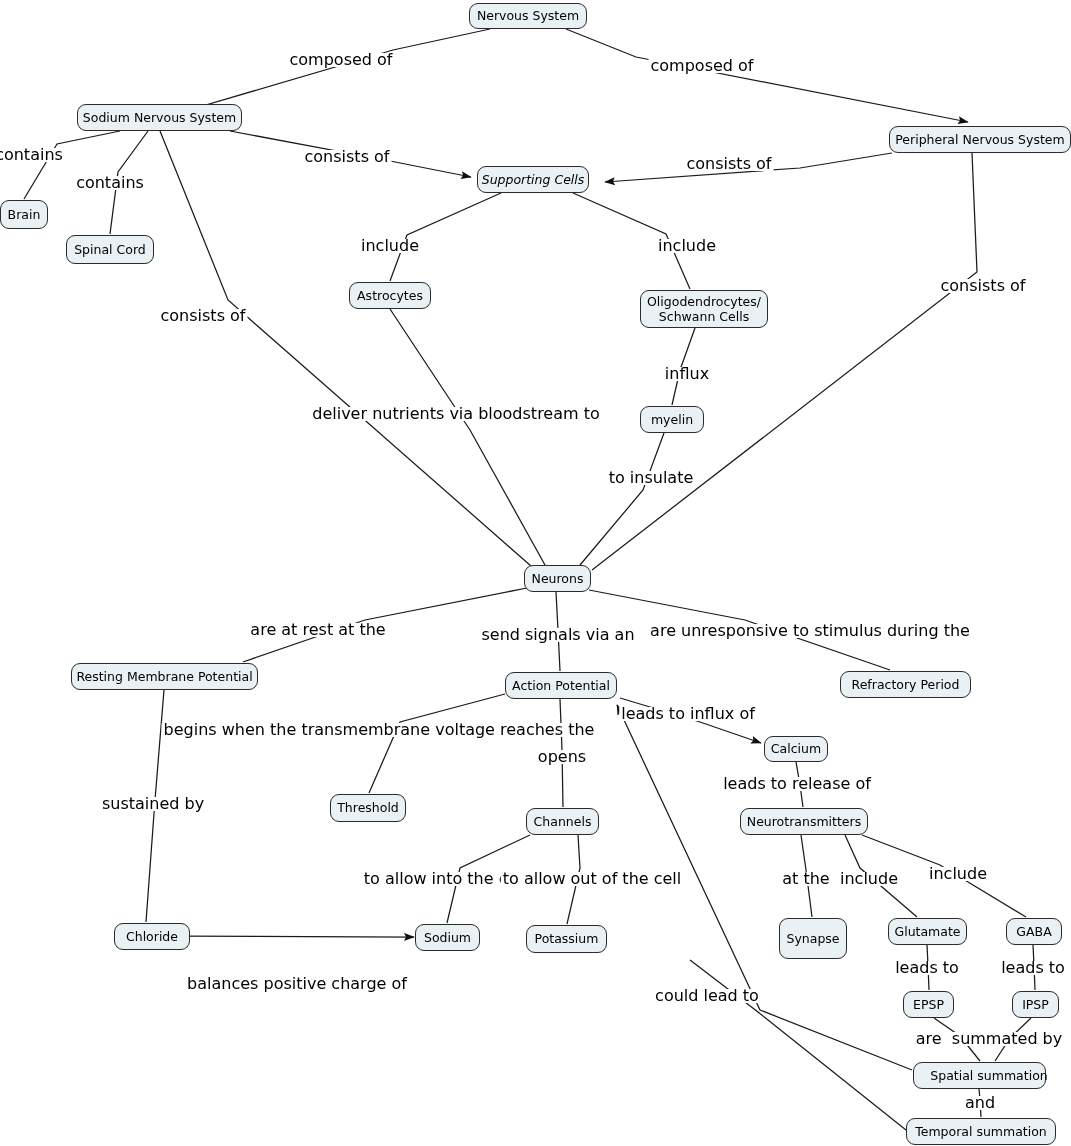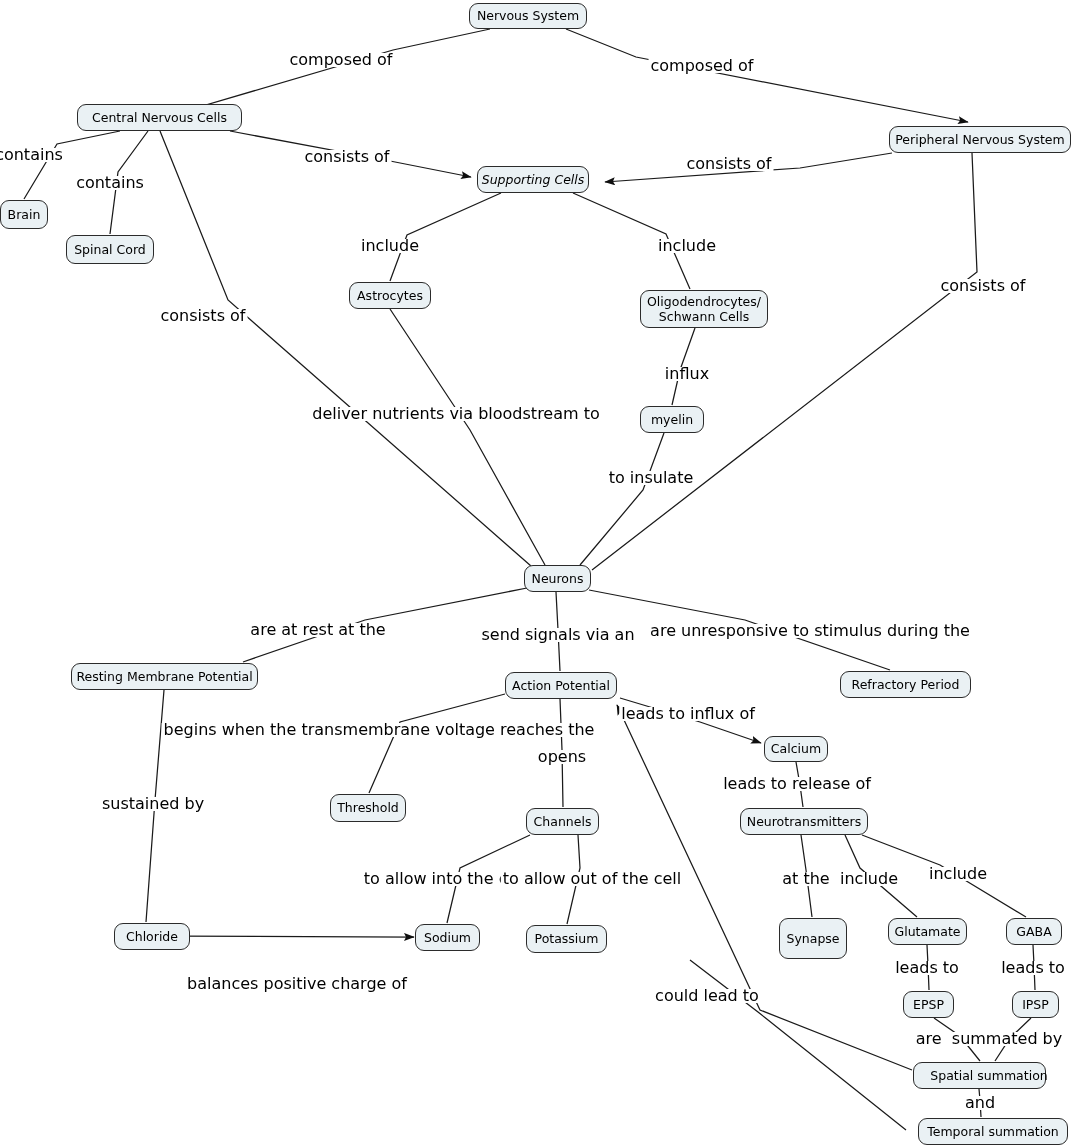--- a/index.html
+++ b/index.html
@@ -102,21 +102,21 @@
         <path d="M 1033 945 L 1034 965 L 1035 990" fill="none" stroke="#1a1a1a" stroke-width="1.25"></path>
         <path d="M 934 1018 L 960 1036 L 980 1061" fill="none" stroke="#1a1a1a" stroke-width="1.25"></path>
         <path d="M 1031 1018 L 1010 1038 L 995 1061" fill="none" stroke="#1a1a1a" stroke-width="1.25"></path>
         <path d="M 979 1089 L 980 1100 L 981 1117" fill="none" stroke="#1a1a1a" stroke-width="1.25"></path>
         <path d="M 912 1070 L 760 1010 L 617 705" fill="none" stroke="#1a1a1a" stroke-width="1.25" marker-end="url(#arrowhead)"></path>
         <path d="M 906 1130 L 758 1012 L 690 960" fill="none" stroke="#1a1a1a" stroke-width="1.25"></path>
       </g>
   </svg>
   <div id="node-layer">
       <div class="node" style="left: 469px; top: 3px; width: 118px; height: 26px;">Nervous System</div>
-      <div class="node" style="left: 77px; top: 104px; width: 165px; height: 27px;">Central Nervous Cells</div>
+      <div class="node" style="left: 77px; top: 104px; width: 165px; height: 27px;">Sodium Nervous System</div>
       <div class="node" style="left: 889px; top: 126px; width: 182px; height: 27px;">Peripheral Nervous System</div>
       <div class="node" style="left: 0px; top: 200px; width: 48px; height: 29px;">Brain</div>
       <div class="node" style="left: 66px; top: 235px; width: 88px; height: 29px;">Spinal Cord</div>
       <div class="node" style="left: 477px; top: 166px; width: 112px; height: 27px; font-style: italic;">Supporting Cells</div>
       <div class="node" style="left: 349px; top: 282px; width: 82px; height: 27px;">Astrocytes</div>
       <div class="node two-line" style="left: 640px; top: 290px; width: 128px; height: 38px;">Oligodendrocytes/
 Schwann Cells</div>
       <div class="node" style="left: 640px; top: 406px; width: 64px; height: 27px;">myelin</div>
       <div class="node" style="left: 524px; top: 565px; width: 67px; height: 27px;">Neurons</div>
       <div class="node" style="left: 71px; top: 663px; width: 187px; height: 27px; text-align: center;">Resting Membrane Potential</div>
@@ -128,21 +128,21 @@
       <div class="node" style="left: 740px; top: 808px; width: 128px; height: 27px;">Neurotransmitters</div>
       <div class="node" style="left: 114px; top: 923px; width: 76px; height: 27px;">Chloride</div>
       <div class="node" style="left: 415px; top: 924px; width: 65px; height: 27px;">Sodium</div>
       <div class="node" style="left: 526px; top: 925px; width: 81px; height: 28px;">Potassium</div>
       <div class="node" style="left: 779px; top: 918px; width: 68px; height: 41px;">Synapse</div>
       <div class="node" style="left: 888px; top: 918px; width: 79px; height: 27px;">Glutamate</div>
       <div class="node" style="left: 1006px; top: 918px; width: 56px; height: 27px;">GABA</div>
       <div class="node" style="left: 903px; top: 991px; width: 51px; height: 27px;">EPSP</div>
       <div class="node" style="left: 1012px; top: 991px; width: 47px; height: 27px;">IPSP</div>
       <div class="node" style="left: 913px; top: 1062px; width: 133px; height: 27px; padding-left: 26px;">Spatial summation</div>
-      <div class="node" style="left: 906px; top: 1118px; width: 150px; height: 27px; margin-left: 12px;">Temporal summation</div>
+      <div class="node" style="left: 906px; top: 1118px; width: 150px; height: 27px;">Temporal summation</div>
     </div>
   <div id="label-layer">
       <div class="edge-label" style="left: 341px; top: 60px;">composed of</div>
       <div class="edge-label" style="left: 702px; top: 66px;">composed of</div>
       <div class="edge-label" style="left: 29px; top: 155px;">contains</div>
       <div class="edge-label" style="left: 110px; top: 183px;">contains</div>
       <div class="edge-label" style="left: 347px; top: 157px;">consists of</div>
       <div class="edge-label" style="left: 203px; top: 316px;">consists of</div>
       <div class="edge-label" style="left: 729px; top: 164px;">consists of</div>
       <div class="edge-label" style="left: 983px; top: 286px;">consists of</div>

